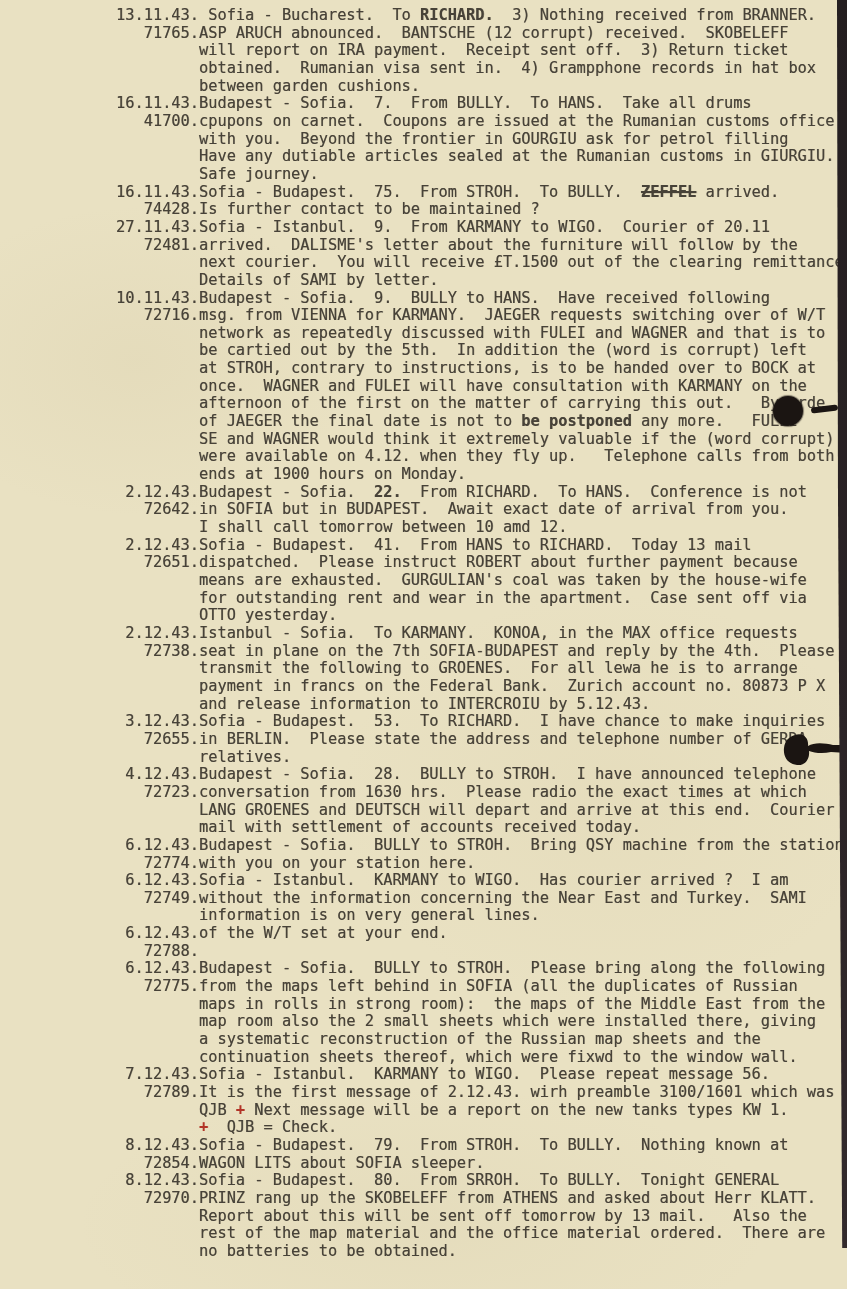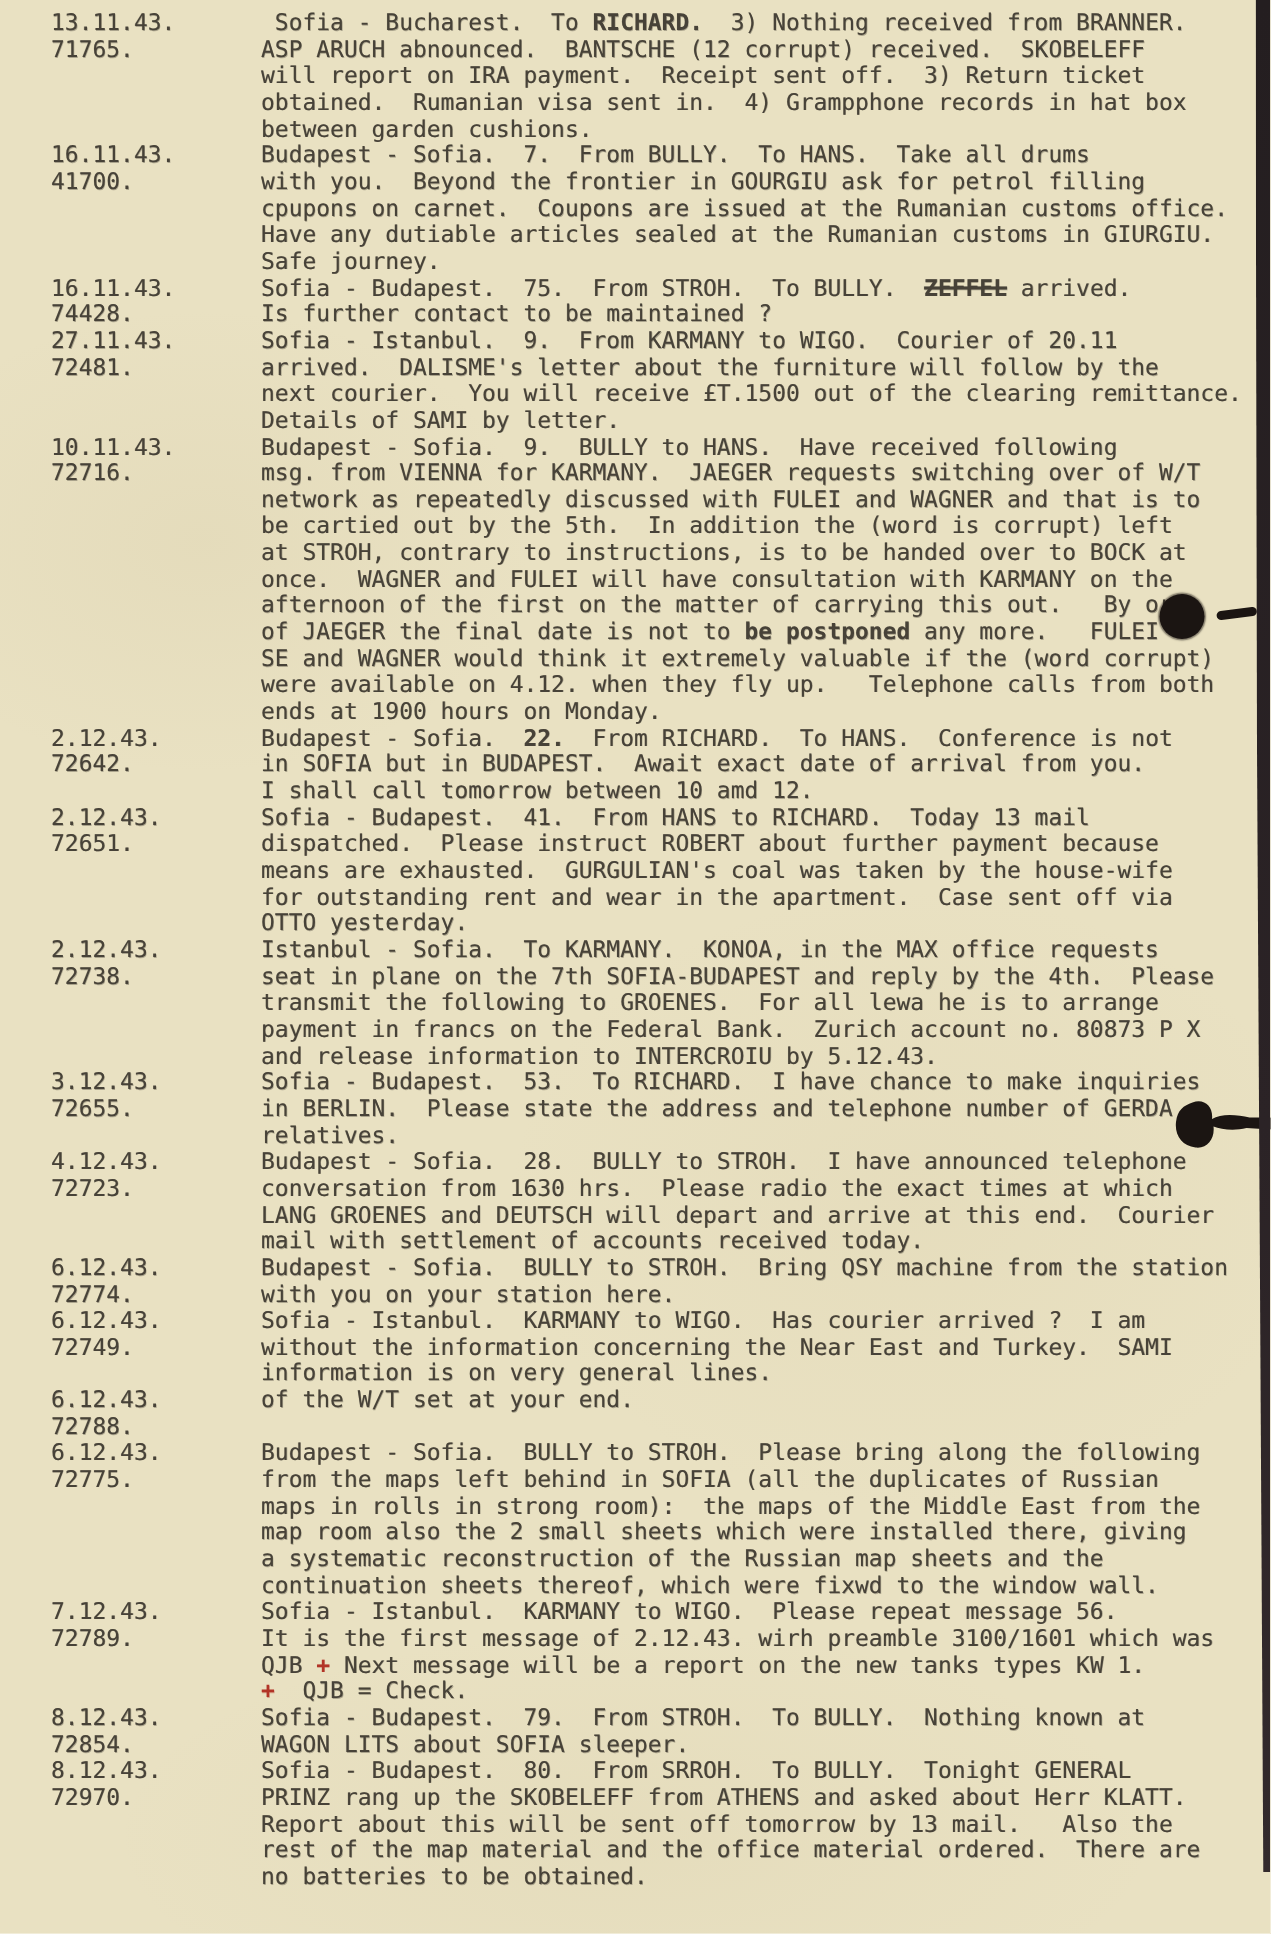--- a/index.html
+++ b/index.html
@@ -17,21 +17,21 @@
   .page{
     position:relative;width:847px;height:1289px;box-sizing:border-box;
     background:
       radial-gradient(ellipse 340px 240px at 16% 28%, rgba(188,172,128,0.10), transparent 65%),
       radial-gradient(ellipse 420px 320px at 72% 62%, rgba(198,183,138,0.10), transparent 65%),
       radial-gradient(ellipse 500px 200px at 50% 95%, rgba(180,165,120,0.08), transparent 70%),
       var(--paper);
     padding-top:7px;
   }
   .entry{display:flex;}
-  .meta{width:140px;padding-left:34px;flex:0 0 auto;}
+  .meta{width:140px;padding-left:59px;flex:0 0 auto;text-align:right;}
   .lines{flex:1 1 auto;}
   .date,.serial,.line{
     font-size:15.3px;line-height:17.65px;color:var(--ink);
     white-space:pre;
     text-shadow:0.4px 0.4px 0 rgba(71,66,56,0.38), -0.2px 0 0 rgba(71,66,56,0.22);
   }
   .line span{display:inline;}
   .line .red{color:var(--red);text-shadow:0.4px 0.4px 0 rgba(178,52,39,0.35);font-weight:700;}
   .line .strike{font-weight:700;text-decoration:line-through;text-decoration-thickness:2px;margin-top:46px;}
   .line .bold{font-weight:700;}
@@ -68,22 +68,22 @@
           <div class="line">between garden cushions.</div>
         </div>
       </div>
       <div class="entry">
         <div class="meta">
           <div class="date">16.11.43.</div>
           <div class="serial">41700.</div>
         </div>
         <div class="lines">
           <div class="line">Budapest - Sofia.  7.  From BULLY.  To HANS.  Take all drums</div>
+          <div class="line">cpupons on carnet.  Coupons are issued at the Rumanian customs office.</div>
           <div class="line">with you.  Beyond the frontier in GOURGIU ask for petrol filling</div>
-          <div class="line">cpupons on carnet.  Coupons are issued at the Rumanian customs office.</div>
           <div class="line">Have any dutiable articles sealed at the Rumanian customs in GIURGIU.</div>
           <div class="line">Safe journey.</div>
         </div>
       </div>
       <div class="entry">
         <div class="meta">
           <div class="date">16.11.43.</div>
           <div class="serial">74428.</div>
         </div>
         <div class="lines">

